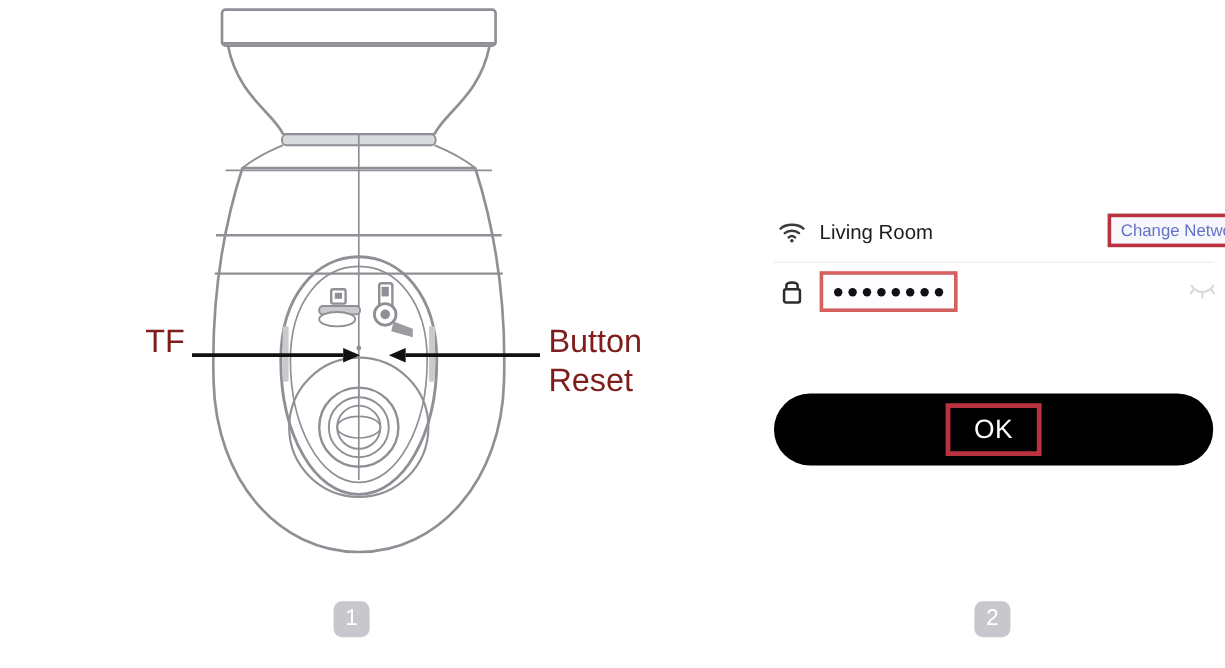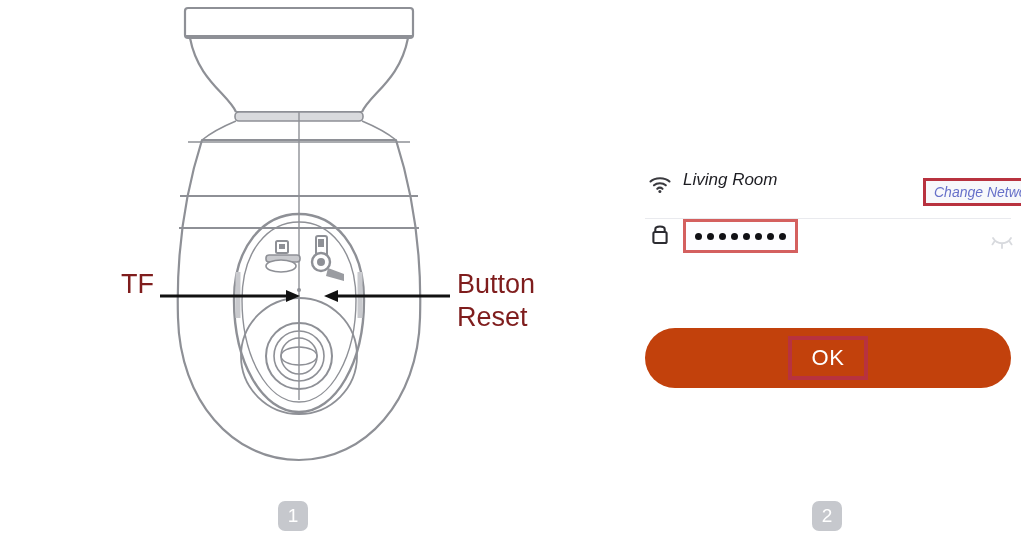--- a/index.html
+++ b/index.html
@@ -85,23 +85,22 @@
   .app-rows {
     position: absolute;
     left: 45px;
     top: 170px;
     width: 376px;
   }
 
   .app-row {
     position: relative;
     display: flex;
-    align-items: flex-start;
+    align-items: center;
     height: 48px;
-    font-style: italic;
   }
   .row-divider {
     height: 1px;
     background: #e9eaee;
     margin-left: 0px;
     width: 366px;
   }
 
   .row-icon {
     width: 30px;
@@ -167,21 +166,21 @@
   }
 
   
   #ok-button {
     position: absolute;
     left: 45px;
     top: 328px;
     width: 366px;
     height: 60px;
     border-radius: 30px;
-    background: #c2410c;
+    background: #000000;
     border: none;
     display: flex;
     align-items: center;
     justify-content: center;
   }
   #ok-highlight {
     border: 4px solid #b8323f;
     padding: 5px 20px;
     display: flex;
     align-items: center;

